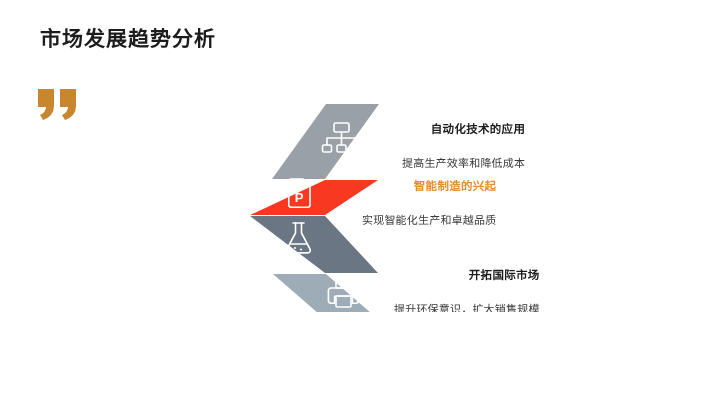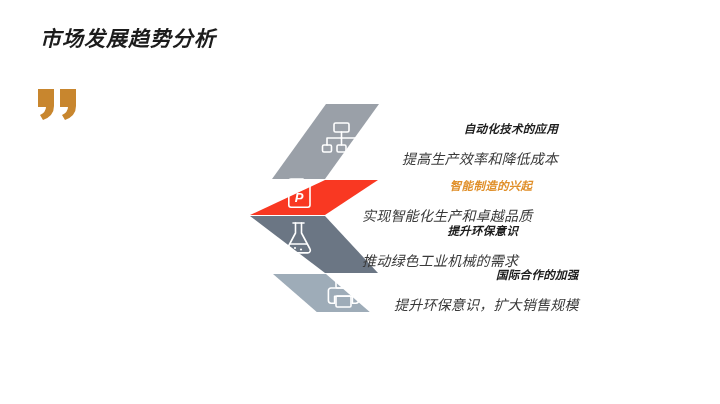--- a/index.html
+++ b/index.html
@@ -9,21 +9,20 @@
     background:#ffffff;
     font-family:"Liberation Sans","DejaVu Sans",sans-serif;
     overflow:hidden;
     position:relative;
   }
   #slide{
     position:relative;
     width:720px;height:312px;
     background:#ffffff;
     overflow:hidden;
-    font-style:italic;
   }
 
   
   #slide-title{
     position:absolute;
     left:40px; top:27px;
     font-size:21px;
     font-weight:bold;
     color:#1c1c1c;
     letter-spacing:1px;
@@ -62,26 +61,26 @@
   .item-title{
     font-size:11.5px;
     font-weight:bold;
     color:#1c1c1c;
     white-space:nowrap;
     line-height:1.25;
     letter-spacing:.3px;
   }
   .item-title.accent{ color:#E0902B; }
   .item-desc{
-    font-size:14px;
+    font-size:11px;
     font-weight:normal;
     color:#3a3a3a;
     white-space:nowrap;
     line-height:1.3;
-    margin-top:14px;
+    margin-top:20px;
     letter-spacing:.2px;
   }
 
   #item-1{ left:402px; top:122px; }
   #item-2{ left:362px; top:179px; }
   #item-3{ left:362px; top:224px; }
   #item-4{ left:394px; top:268px; }
 </style>
 </head>
 <body>
@@ -157,23 +156,19 @@
   <div class="text-item" id="item-1">
     <div class="item-title">自动化技术的应用</div>
     <div class="item-desc">提高生产效率和降低成本</div>
   </div>
 
   <div class="text-item" id="item-2">
     <div class="item-title accent">智能制造的兴起</div>
     <div class="item-desc">实现智能化生产和卓越品质</div>
   </div>
 
-  <div class="text-item" id="item-3">
-    <div class="item-title">提升环保意识</div>
-    <div class="item-desc">推动绿色工业机械的需求</div>
-  </div>
 
   <div class="text-item" id="item-4">
-    <div class="item-title">国际合作的加强</div>
+    <div class="item-title">开拓国际市场</div>
     <div class="item-desc">提升环保意识，扩大销售规模</div>
   </div>
 
 </div>
 
 </body></html>

